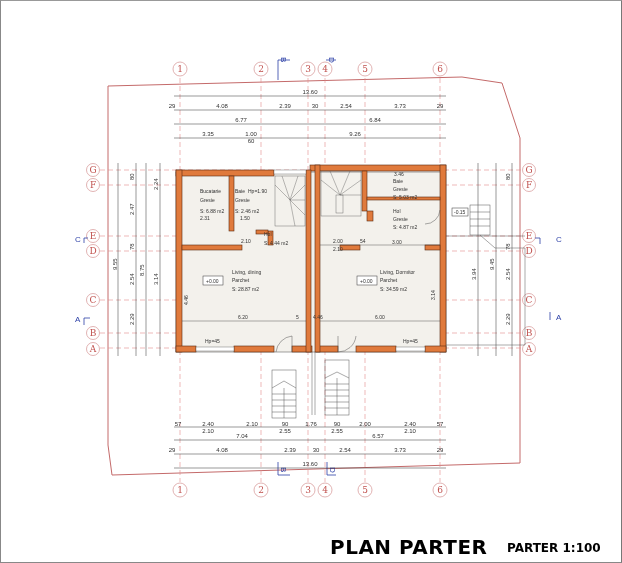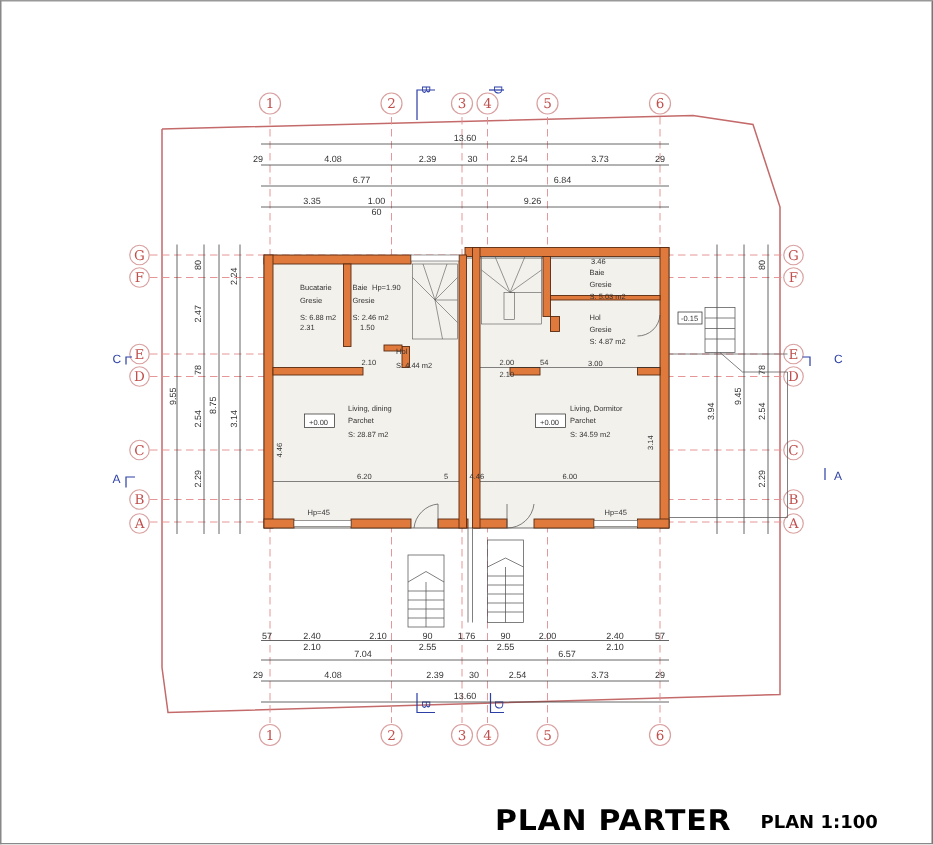--- a/index.html
+++ b/index.html
@@ -351,13 +351,13 @@
   <text class="room" x="333" y="243">2.00</text>
   <text class="room" x="333" y="251">2.10</text>
   <text class="room" x="360" y="243">54</text>
   <text class="room" x="296" y="319">5</text>
   <text class="room" x="313" y="319">4.46</text>
   <text class="room" x="188" y="305" transform="rotate(-90 188 305)">4.46</text>
   <text class="room" x="435" y="300" transform="rotate(-90 435 300)">3.14</text>
 </svg>
 
 <div class="title">PLAN PARTER</div>
-<div class="scale">PLAN 1:100</div>
+<div class="scale">PARTER 1:100</div>
 
 </body></html>

